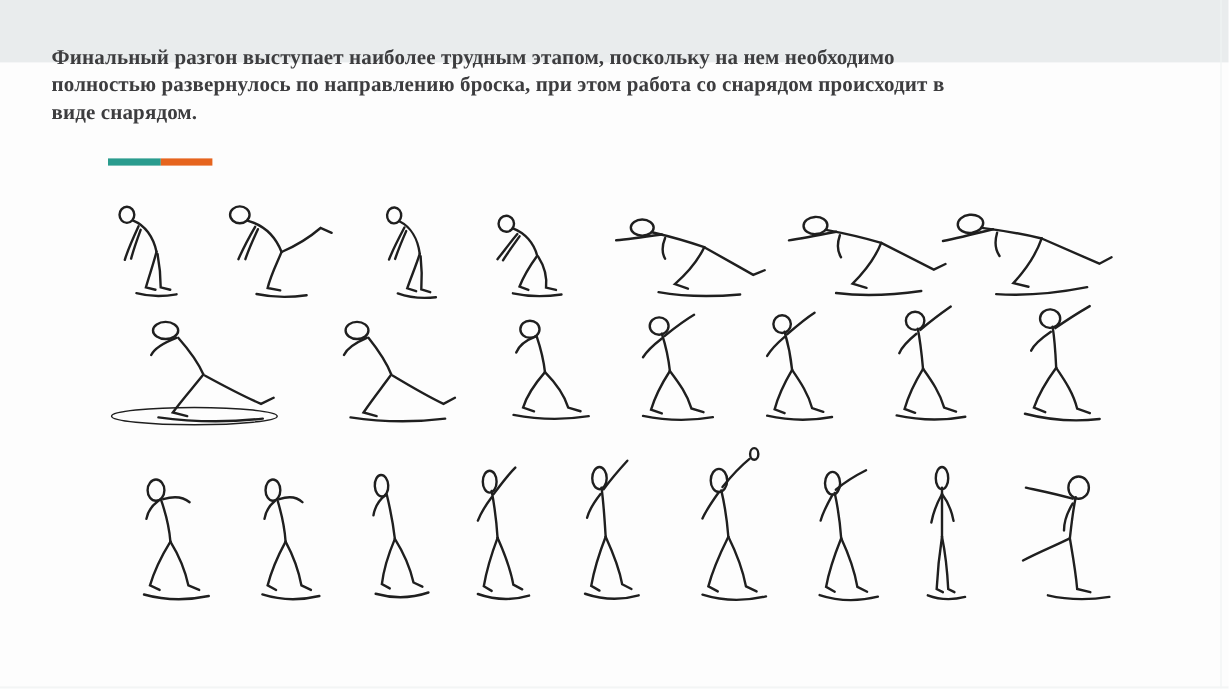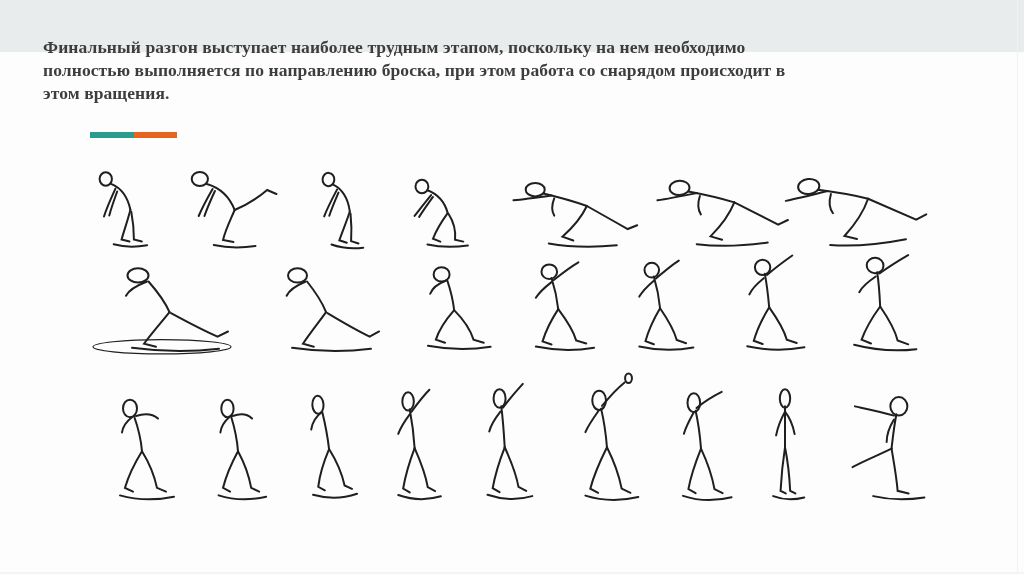--- a/index.html
+++ b/index.html
@@ -26,22 +26,22 @@
 </head>
 <body>
 
 <div class="slide">
   <div class="top-band" style="background: rgb(233, 236, 237);"></div>
   <div class="right-edge"></div>
   <div class="bottom-edge"></div>
 
   <div class="paragraph" style="color: rgb(61, 61, 63);">
     <div>Финальный разгон выступает наиболее трудным этапом, поскольку на нем необходимо</div>
-    <div>полностью выполняется по направлению броска, при этом работа со снарядом происходит в</div>
-    <div>этом вращения.</div>
+    <div>полностью развернулось по направлению броска, при этом работа со снарядом происходит в</div>
+    <div>виде снарядом.</div>
   </div>
 
   <div class="divider">
     <span class="seg teal" style="background: rgb(42, 156, 142);"></span>
     <span class="seg orange" style="background: rgb(230, 100, 30);"></span>
   </div>
 
   <div id="figures">
       <svg viewBox="0 0 100 100" preserveAspectRatio="none" style="left: 82px; top: 156px; width: 88px; height: 96px;">
         <circle cx="27" cy="24" r="7" fill="none" stroke="#1f1f1f" stroke-width="2" vector-effect="non-scaling-stroke"></circle>

